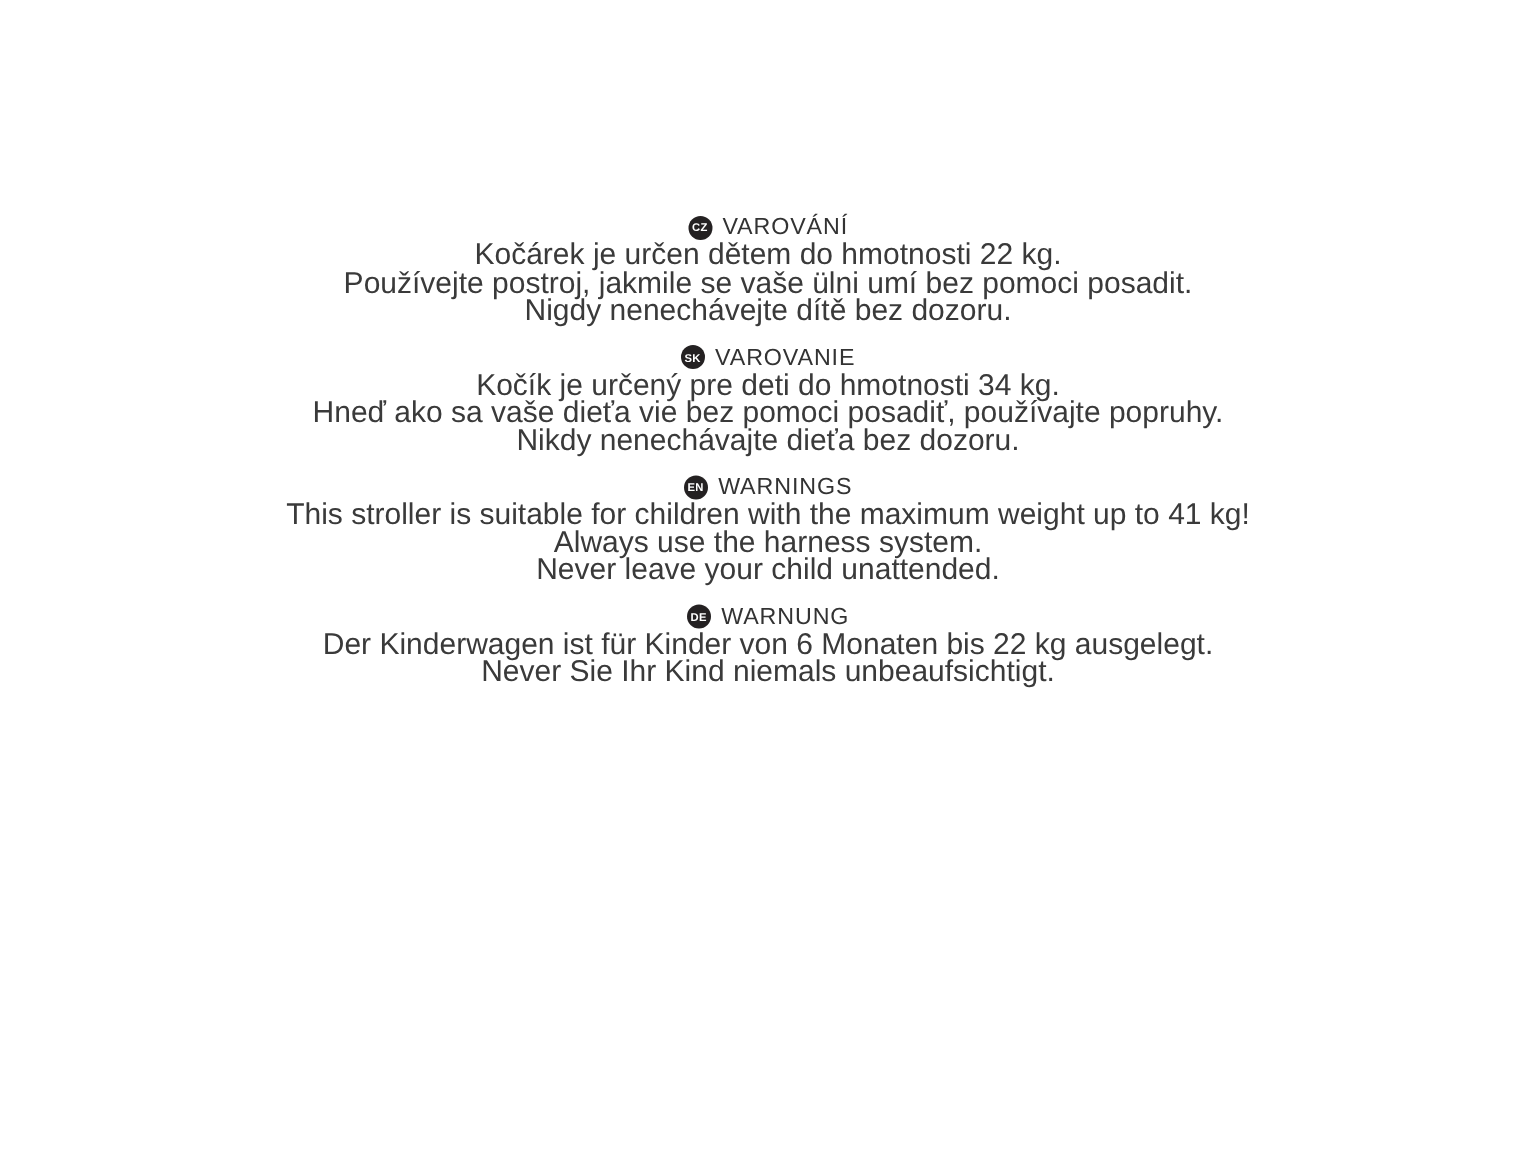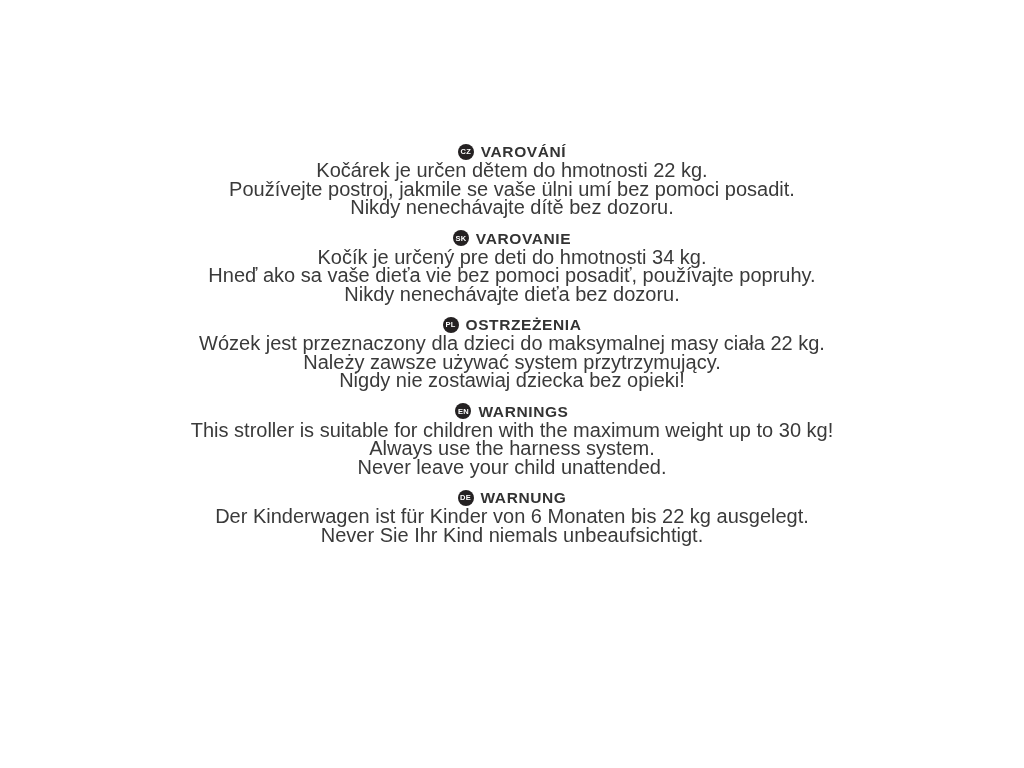--- a/index.html
+++ b/index.html
@@ -41,21 +41,21 @@
     border-radius: 50%;
     background: #242122;
     color: #ffffff;
     font-size: 7.5px;
     font-weight: 700;
     letter-spacing: 0.2px;
     flex: 0 0 auto;
   }
   .heading {
     font-size: 15.5px;
-    font-weight: 700;
+    font-weight: 400;
     letter-spacing: 0.6px;
     color: #333333;
     text-transform: uppercase;
     white-space: nowrap;
   }
   .line {
     font-size: 20px;
     line-height: 18.5px;
     height: 18.5px;
     color: #3a3a3a;
@@ -67,50 +67,41 @@
 
 <div class="page">
 
   <div class="section">
     <div class="heading-row">
       <span class="badge">CZ</span>
       <span class="heading">VAROVÁNÍ</span>
     </div>
     <div class="line">Kočárek je určen dětem do hmotnosti 22 kg.</div>
     <div class="line">Používejte postroj, jakmile se vaše ülni umí bez pomoci posadit.</div>
-    <div class="line">Nikdy nenechávajte dítě bez dozoru.</div>
+    <div class="line">Nigdy nenechávejte dítě bez dozoru.</div>
   </div>
 
   <div class="section">
     <div class="heading-row">
       <span class="badge">SK</span>
       <span class="heading">VAROVANIE</span>
     </div>
     <div class="line">Kočík je určený pre deti do hmotnosti 34 kg.</div>
     <div class="line">Hneď ako sa vaše dieťa vie bez pomoci posadiť, používajte popruhy.</div>
     <div class="line">Nikdy nenechávajte dieťa bez dozoru.</div>
   </div>
 
 
-  <div class="section">
-    <div class="heading-row">
-      <span class="badge">PL</span>
-      <span class="heading">OSTRZEŻENIA</span>
-    </div>
-    <div class="line">Wózek jest przeznaczony dla dzieci do maksymalnej masy ciała 22 kg.</div>
-    <div class="line">Należy zawsze używać system przytrzymujący.</div>
-    <div class="line">Nigdy nie zostawiaj dziecka bez opieki!</div>
-  </div>
 
   <div class="section">
     <div class="heading-row">
       <span class="badge">EN</span>
       <span class="heading">WARNINGS</span>
     </div>
-    <div class="line">This stroller is suitable for children with the maximum weight up to 30 kg!</div>
+    <div class="line">This stroller is suitable for children with the maximum weight up to 41 kg!</div>
     <div class="line">Always use the harness system.</div>
     <div class="line">Never leave your child unattended.</div>
   </div>
 
   <div class="section">
     <div class="heading-row">
       <span class="badge">DE</span>
       <span class="heading">WARNUNG</span>
     </div>
     <div class="line">Der Kinderwagen ist für Kinder von 6 Monaten bis 22 kg ausgelegt.</div>

